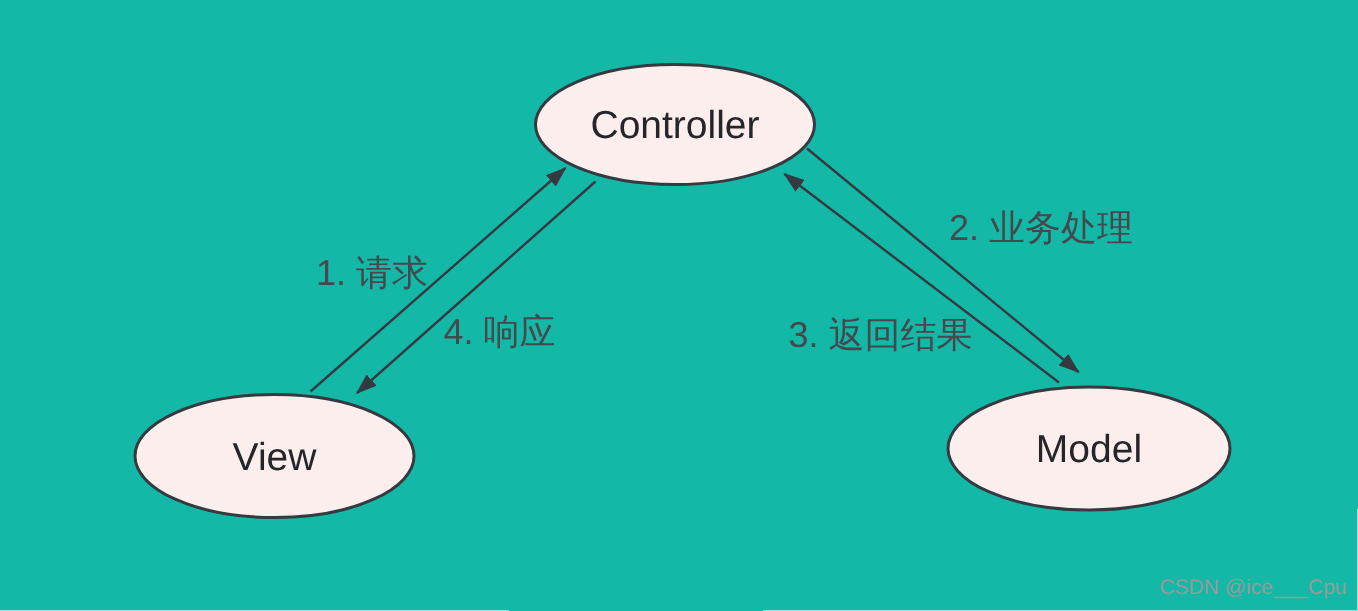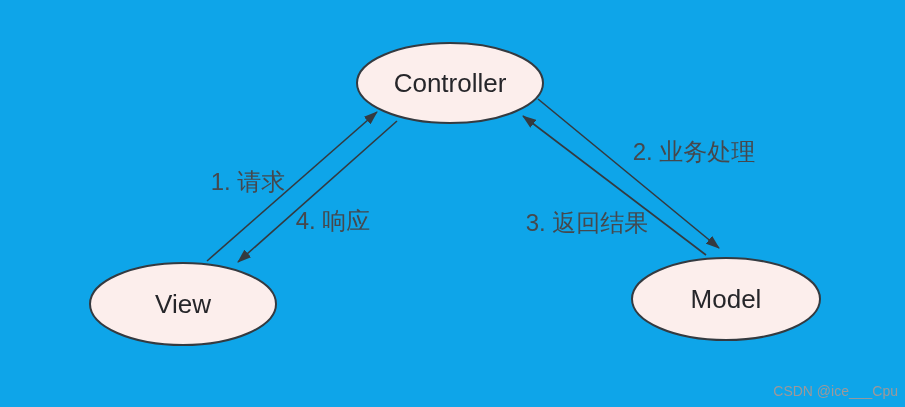--- a/index.html
+++ b/index.html
@@ -5,21 +5,21 @@
   html, body {
     margin: 0;
     padding: 0;
     background: #ffffff;
     font-family: "Liberation Sans", sans-serif;
   }
   .canvas {
     position: relative;
     width: 905px;
     height: 407px;
-    background: #0ea5e9;
+    background: #14b8a6;
     overflow: hidden;
   }
   svg { display: block; }
   .node-ellipse {
     fill: #fceeec;
     stroke: #343a40;
     stroke-width: 2;
   }
   .edge-line {
     stroke: #343a40;

